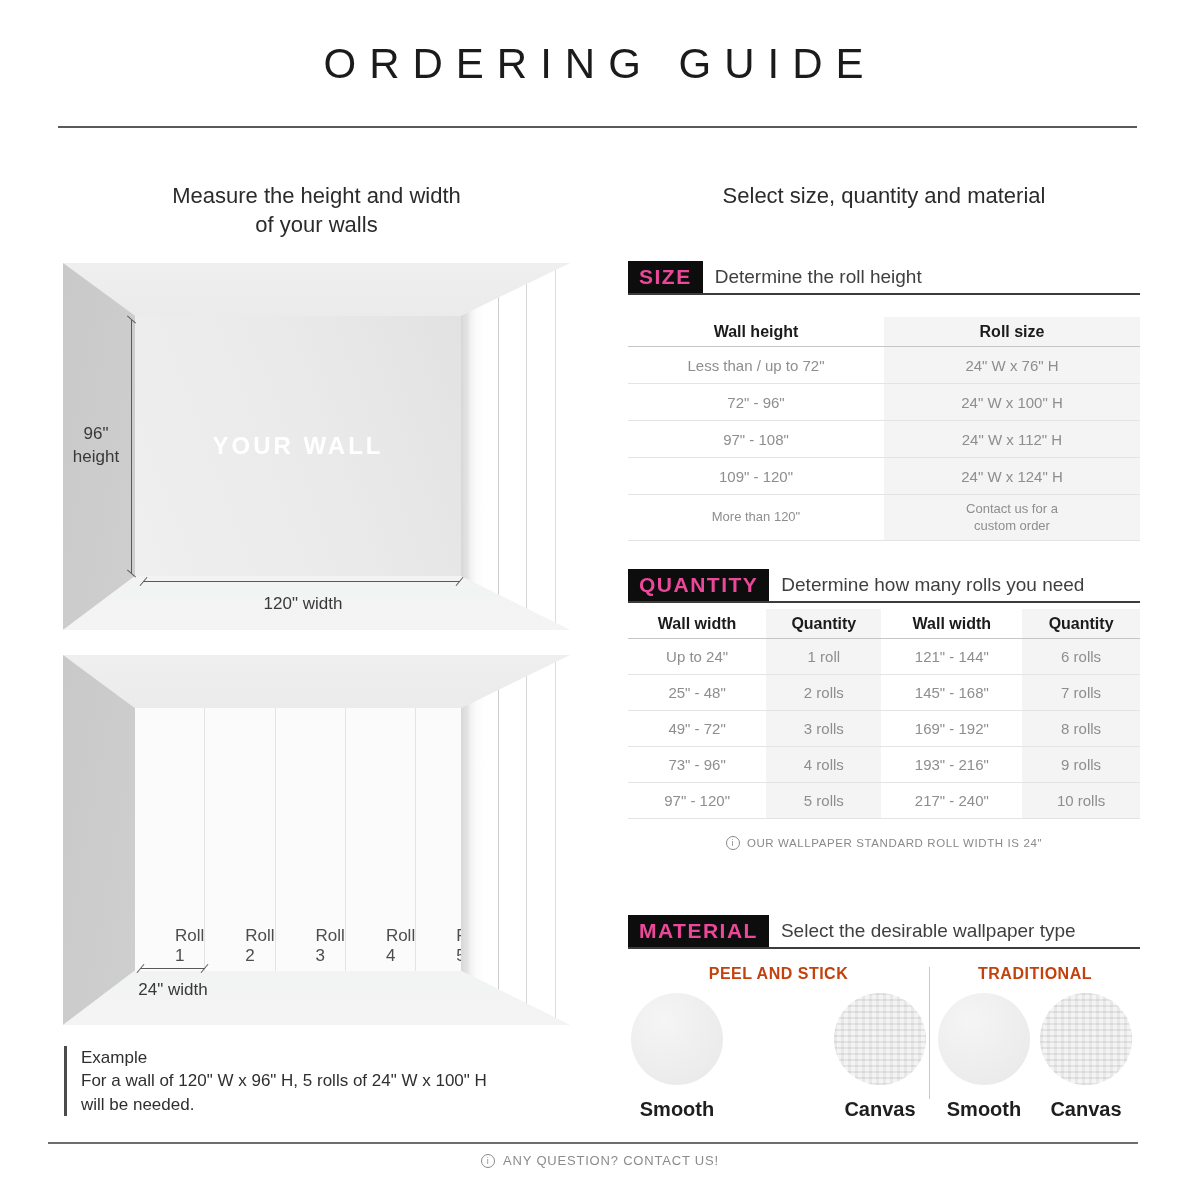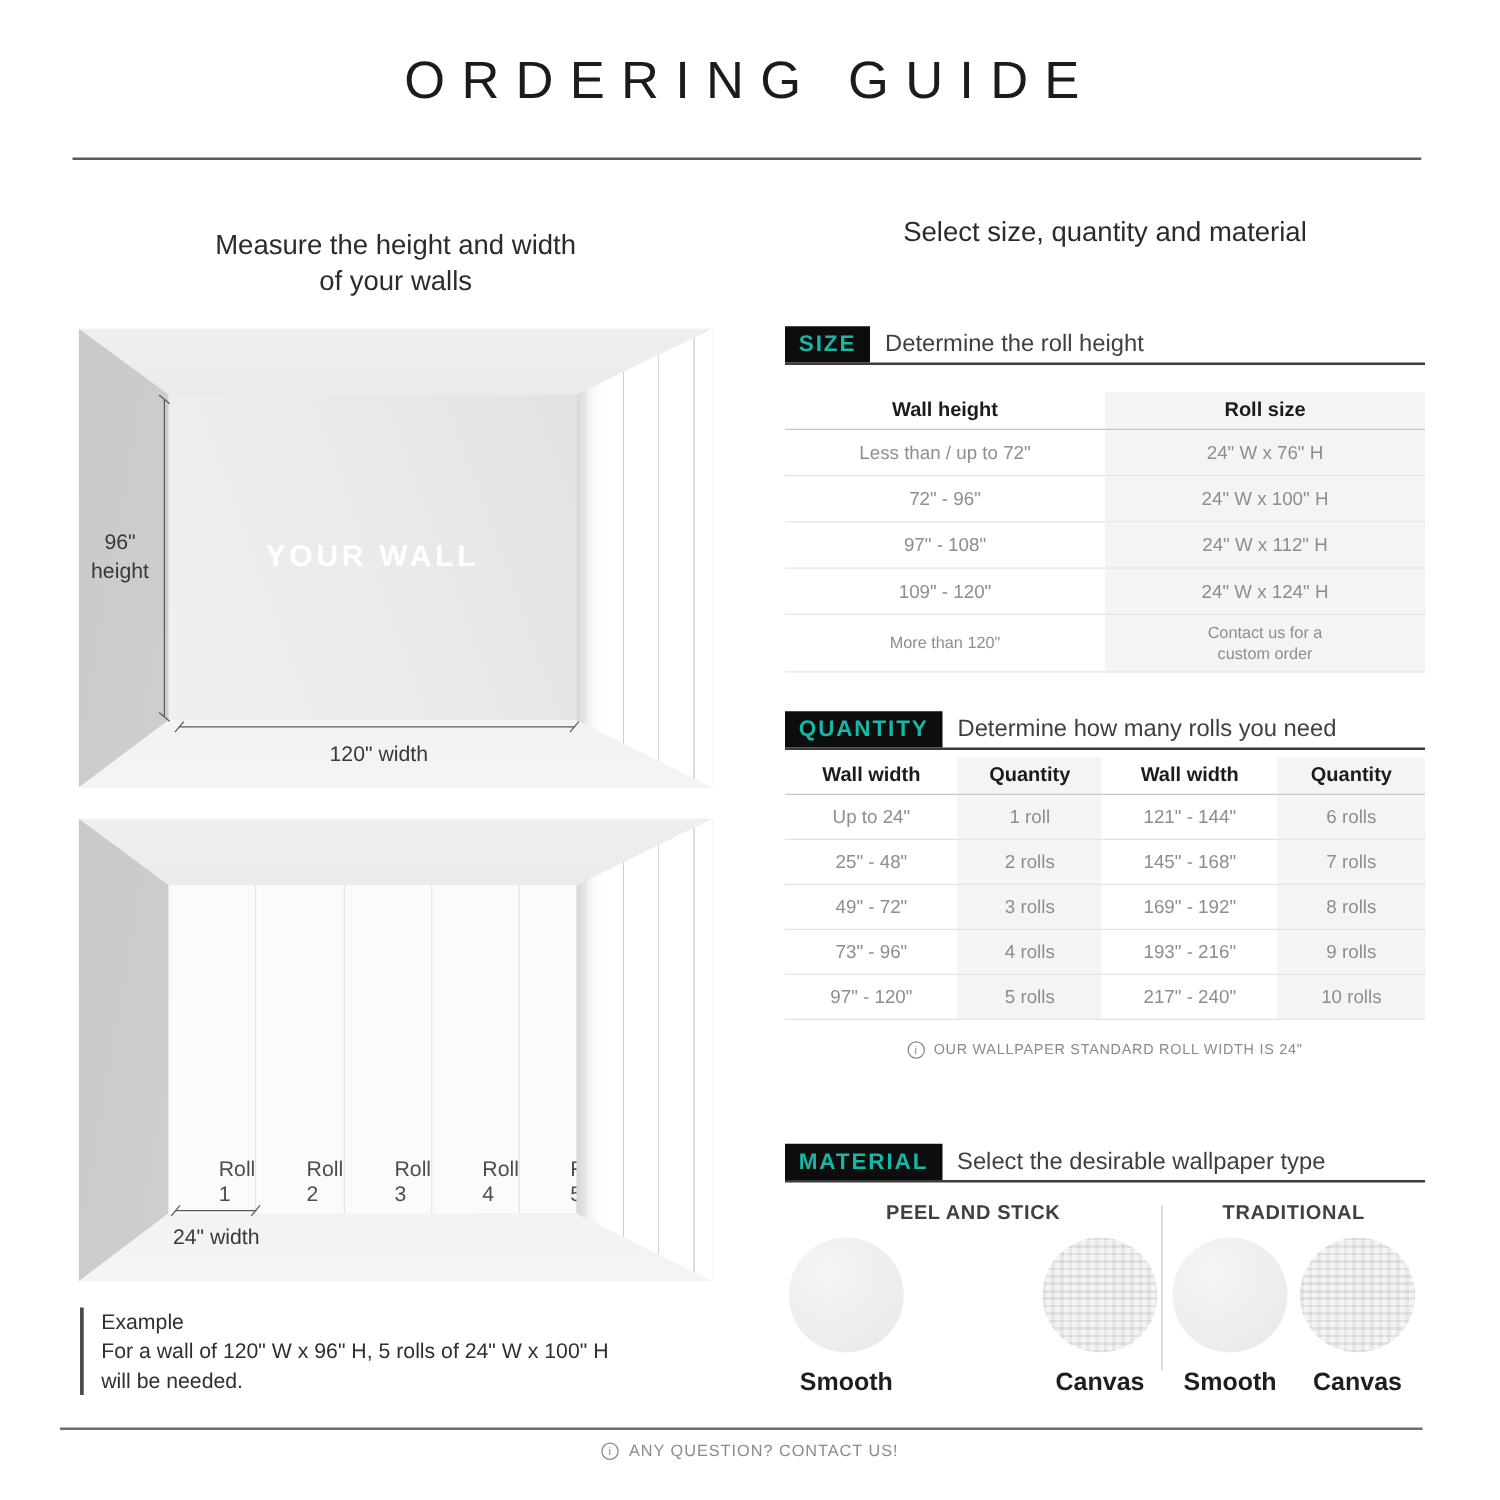--- a/index.html
+++ b/index.html
@@ -13,21 +13,21 @@
     position:absolute; top:40px; left:0; width:100%; text-align:center;
     font-size:42px; font-weight:400; letter-spacing:13px; color:#1b1b1b;
   }
   .rule { position:absolute; background:#5a5a5a; }
   .top-rule { left:58px; top:126px; width:1079px; height:2px; }
   .bottom-rule { left:48px; top:1142px; width:1090px; height:2px; background:#6e6e6e; }
 
   
   .col-heading { position:absolute; text-align:center; font-size:22px; line-height:1.34; color:#2b2b2b; }
   .left-heading  { left:63px;  top:181px; width:507px; }
-  .right-heading { left:628px; top:171px; width:512px; }
+  .right-heading { left:628px; top:181px; width:512px; }
 
   
   .room { position:absolute; left:63px; width:507px; background:#ececec; }
   .room1 { top:263px; height:367px; }
   .room2 { top:655px; height:370px; }
   .ceiling { position:absolute; inset:0; clip-path:polygon(0 0,100% 0,78.5% 14.4%,14.2% 14.4%);
              background:linear-gradient(180deg,#efefef 0%,#d3d3d3 100%); }
   .leftwall { position:absolute; inset:0; clip-path:polygon(0 0,14.2% 14.4%,14.2% 85.3%,0 100%);
               background:linear-gradient(100deg,#c9c9c9 0%,#e1e1e1 100%); }
   .floor { position:absolute; inset:0; clip-path:polygon(14.2% 85.3%,78.5% 85.3%,100% 100%,0 100%);
@@ -70,21 +70,21 @@
   .example { position:absolute; left:64px; top:1046px; width:480px;
              border-left:3px solid #4c4c4c; padding-left:14px;
              font-size:17px; color:#2f2f2f; line-height:1.38; }
 
   
   .section { position:absolute; left:628px; width:512px; }
   .size-section { top:261px; }
   .qty-section { top:569px; }
   .material-section { top:915px; }
   .section-head { display:flex; align-items:center; border-bottom:2px solid #3c3c3c; padding-bottom:0; }
-  .badge { background:#0d0d0d; color:#14b8a6; font-size:18px; font-weight:700;
+  .badge { background:#0d0d0d; color:#ec4899; font-size:21px; font-weight:700;
            letter-spacing:1.5px; padding:4px 11px 4px; }
   .section-title { margin-left:12px; font-size:19px; color:#3f3f3f; }
 
   .tbl { display:grid; }
   .size-tbl { margin-top:22px; grid-template-columns:1fr 1fr; }
   .qty-tbl  { margin-top:6px; grid-template-columns:27% 22.5% 27.5% 23%; }
   .th { height:30px; display:flex; align-items:center; justify-content:center;
         font-size:16px; font-weight:700; color:#1b1b1b; border-bottom:1px solid #c6c6c6; }
   .td { height:37px; display:flex; align-items:center; justify-content:center; text-align:center;
         font-size:15px; color:#8e8e8e; border-bottom:1px solid #e4e4e4; }
@@ -97,21 +97,21 @@
   .info-icon { display:inline-flex; align-items:center; justify-content:center;
                width:14px; height:14px; border:1px solid #8a8a8a; border-radius:50%;
                font-size:9px; color:#8a8a8a; flex:0 0 auto; }
 
   
   .mat-groups { margin-top:16px; display:flex; }
   .mat-group { display:flex; flex-direction:column; }
   .mat-g1 { width:301px; }
   .mat-divider { width:1px; background:#c9c9c9; align-self:flex-start; height:132px; margin-top:2px; }
   .mat-g2 { flex:1; }
-  .group-title { text-align:center; font-size:16px; font-weight:700; letter-spacing:.5px; color:#404040; }
+  .group-title { text-align:center; font-size:16px; font-weight:700; letter-spacing:.5px; color:#c2410c; }
   .swatch-row { margin-top:10px; display:flex; }
   .mat-g1 .swatch-row { justify-content:space-between; padding:0 1px; }
   .mat-g2 .swatch-row { justify-content:space-evenly; }
   .swatch { width:96px; text-align:center; }
   .circle { width:92px; height:92px; border-radius:50%; margin:0 auto; }
   .smooth { background:radial-gradient(circle at 35% 30%, #f5f5f5, #ededed 60%, #e8e8e8 100%); }
   .fabric { background-color:#f0f0f0;
             background-image:repeating-linear-gradient(0deg, rgba(0,0,0,.035) 0 1px, transparent 1px 3px),
                              repeating-linear-gradient(90deg, rgba(0,0,0,.035) 0 1px, transparent 1px 3px); }
   .canvas { background-color:#f4f4f4;

